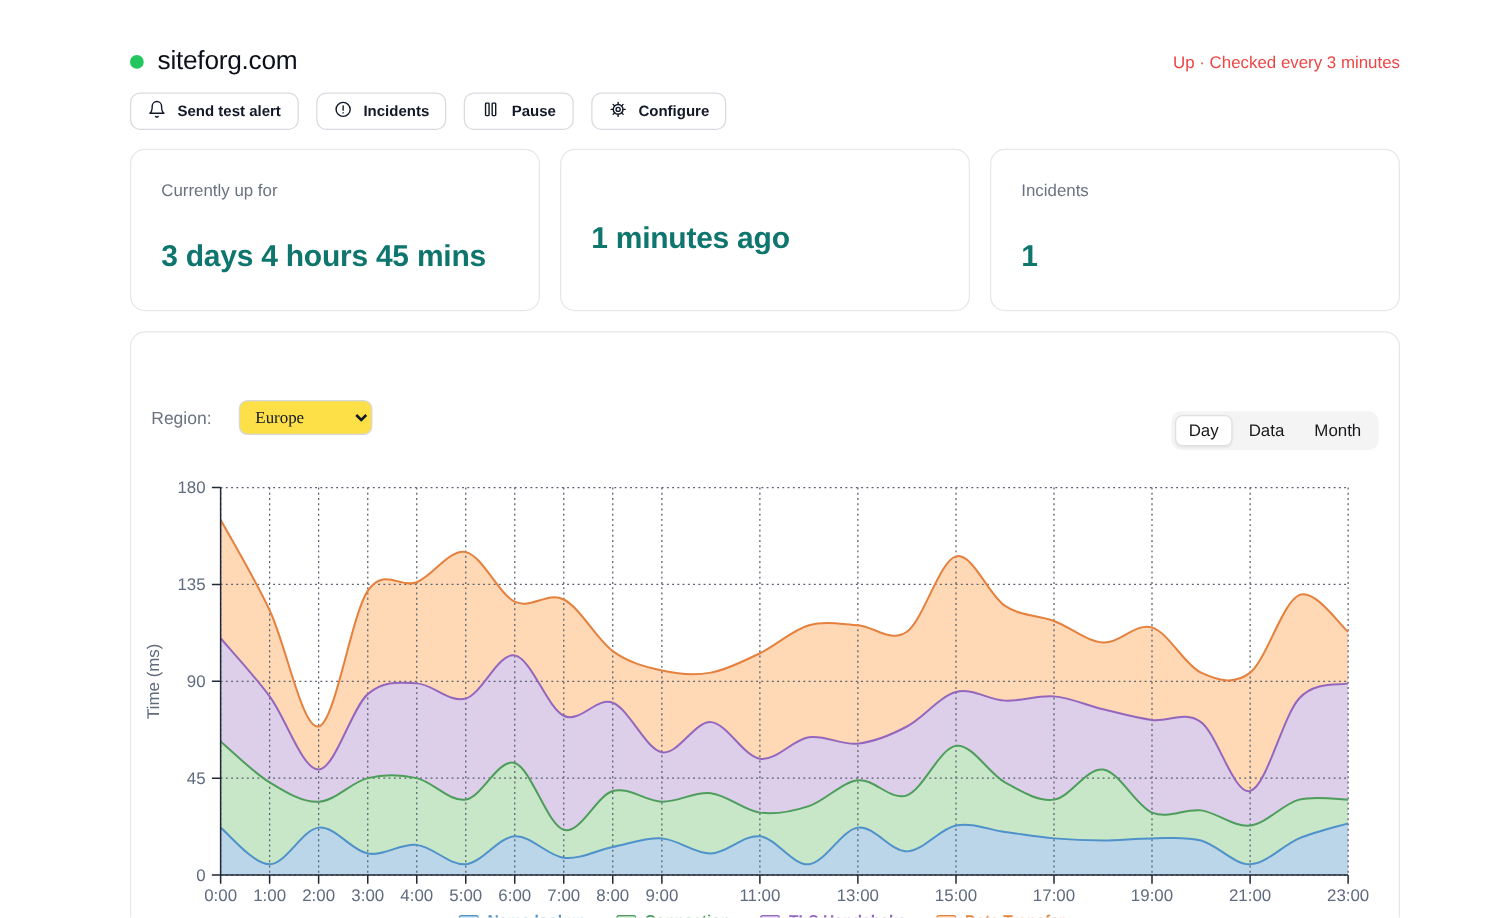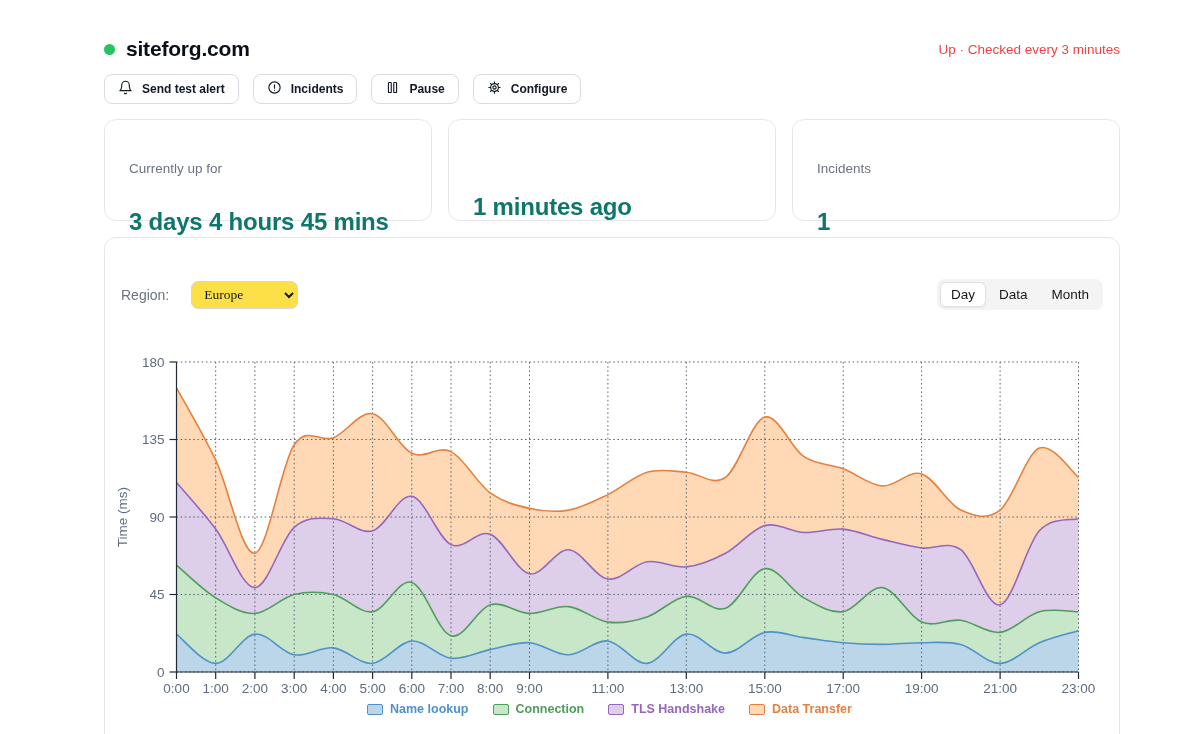--- a/index.html
+++ b/index.html
@@ -7,49 +7,49 @@
   body {
     width:1200px; height:734px; overflow:hidden; background:#ffffff;
     font-family:"Liberation Sans", sans-serif; color:#111827;
   }
   .page { padding:0 80px 0 104px; }
 
   
   .hdr { margin-top:37px; display:flex; align-items:center; justify-content:space-between; }
   .hdr-left { display:flex; align-items:center; gap:11px; }
   .dot { width:11px; height:11px; border-radius:50%; background:#22c55e; }
-  .site-title { font-size:21px; font-weight:700; letter-spacing:-0.2px; color:#0b0f19; }
+  .site-title { font-size:21px; font-weight:400; letter-spacing:-0.2px; color:#0b0f19; }
   .status-text { font-size:13.5px; color:#ef4444; }
 
   
   .toolbar { display:flex; gap:14px; margin-top:13px; }
   .btn {
     display:inline-flex; align-items:center; gap:9px; height:30px; padding:0 13px;
     background:#fff; border:1px solid #d8dbe1; border-radius:8px;
     font-size:12px; font-weight:600; color:#111827; font-family:inherit; cursor:pointer;
   }
   .btn svg { stroke:#111827; fill:none; stroke-width:1.8; stroke-linecap:round; stroke-linejoin:round; }
 
   
   .stats { display:grid; grid-template-columns:1fr 1fr 1fr; gap:16px; margin-top:15px; }
   .card { border:1px solid #e5e7eb; border-radius:12px; background:#fff; }
-  .stat-card { height:102px; padding:41px 24px; }
+  .stat-card { height:130px; padding:25px 24px; }
   .stat-label { font-size:13.5px; color:#6b7280; }
   .stat-value { font-size:24px; font-weight:700; margin-top:32px; color:#0f766e; letter-spacing:-0.2px; }
 
   
   .chart-card { margin-top:16px; height:620px; padding:19px 16px 0; position:relative; overflow:hidden; }
   .chart-title { font-size:17px; font-weight:700; color:#0b0f19; }
   .controls { display:flex; justify-content:space-between; align-items:center; margin-top:22px; }
   .region { display:flex; align-items:center; gap:22px; font-size:14px; color:#6b7280; }
   .region select {
     height:28px; width:107px; border:1px solid #d5d8dd; border-radius:7px; background:#fde047;
     font-size:13.5px; color:#111827; padding:0 8px; font-family:Liberation Serif, serif;
   }
-  .seg { display:flex; background:#f4f4f5; border-radius:8px; padding:3px; gap:2px; }
+  .seg { display:flex; background:#f4f4f5; border-radius:8px; padding:3px; gap:2px;margin-top:22px; }
   .seg-btn {
     border:1px solid transparent; background:transparent; height:25px; padding:0 10px;
     border-radius:6px; font-size:13.5px; font-weight:500; color:#18181b; font-family:inherit; cursor:pointer;
   }
   .seg-btn.active { background:#fff; border-color:#e0e0e4; box-shadow:0 1px 2px rgba(0,0,0,.05); }
 
   .chart-wrap { position:absolute; left:0; top:105px; width:1016px; height:400px; }
   .chart-wrap svg { display:block; }
 
   .legend { position:absolute; top:464px; left:262px; display:flex; gap:24px; align-items:center; }

